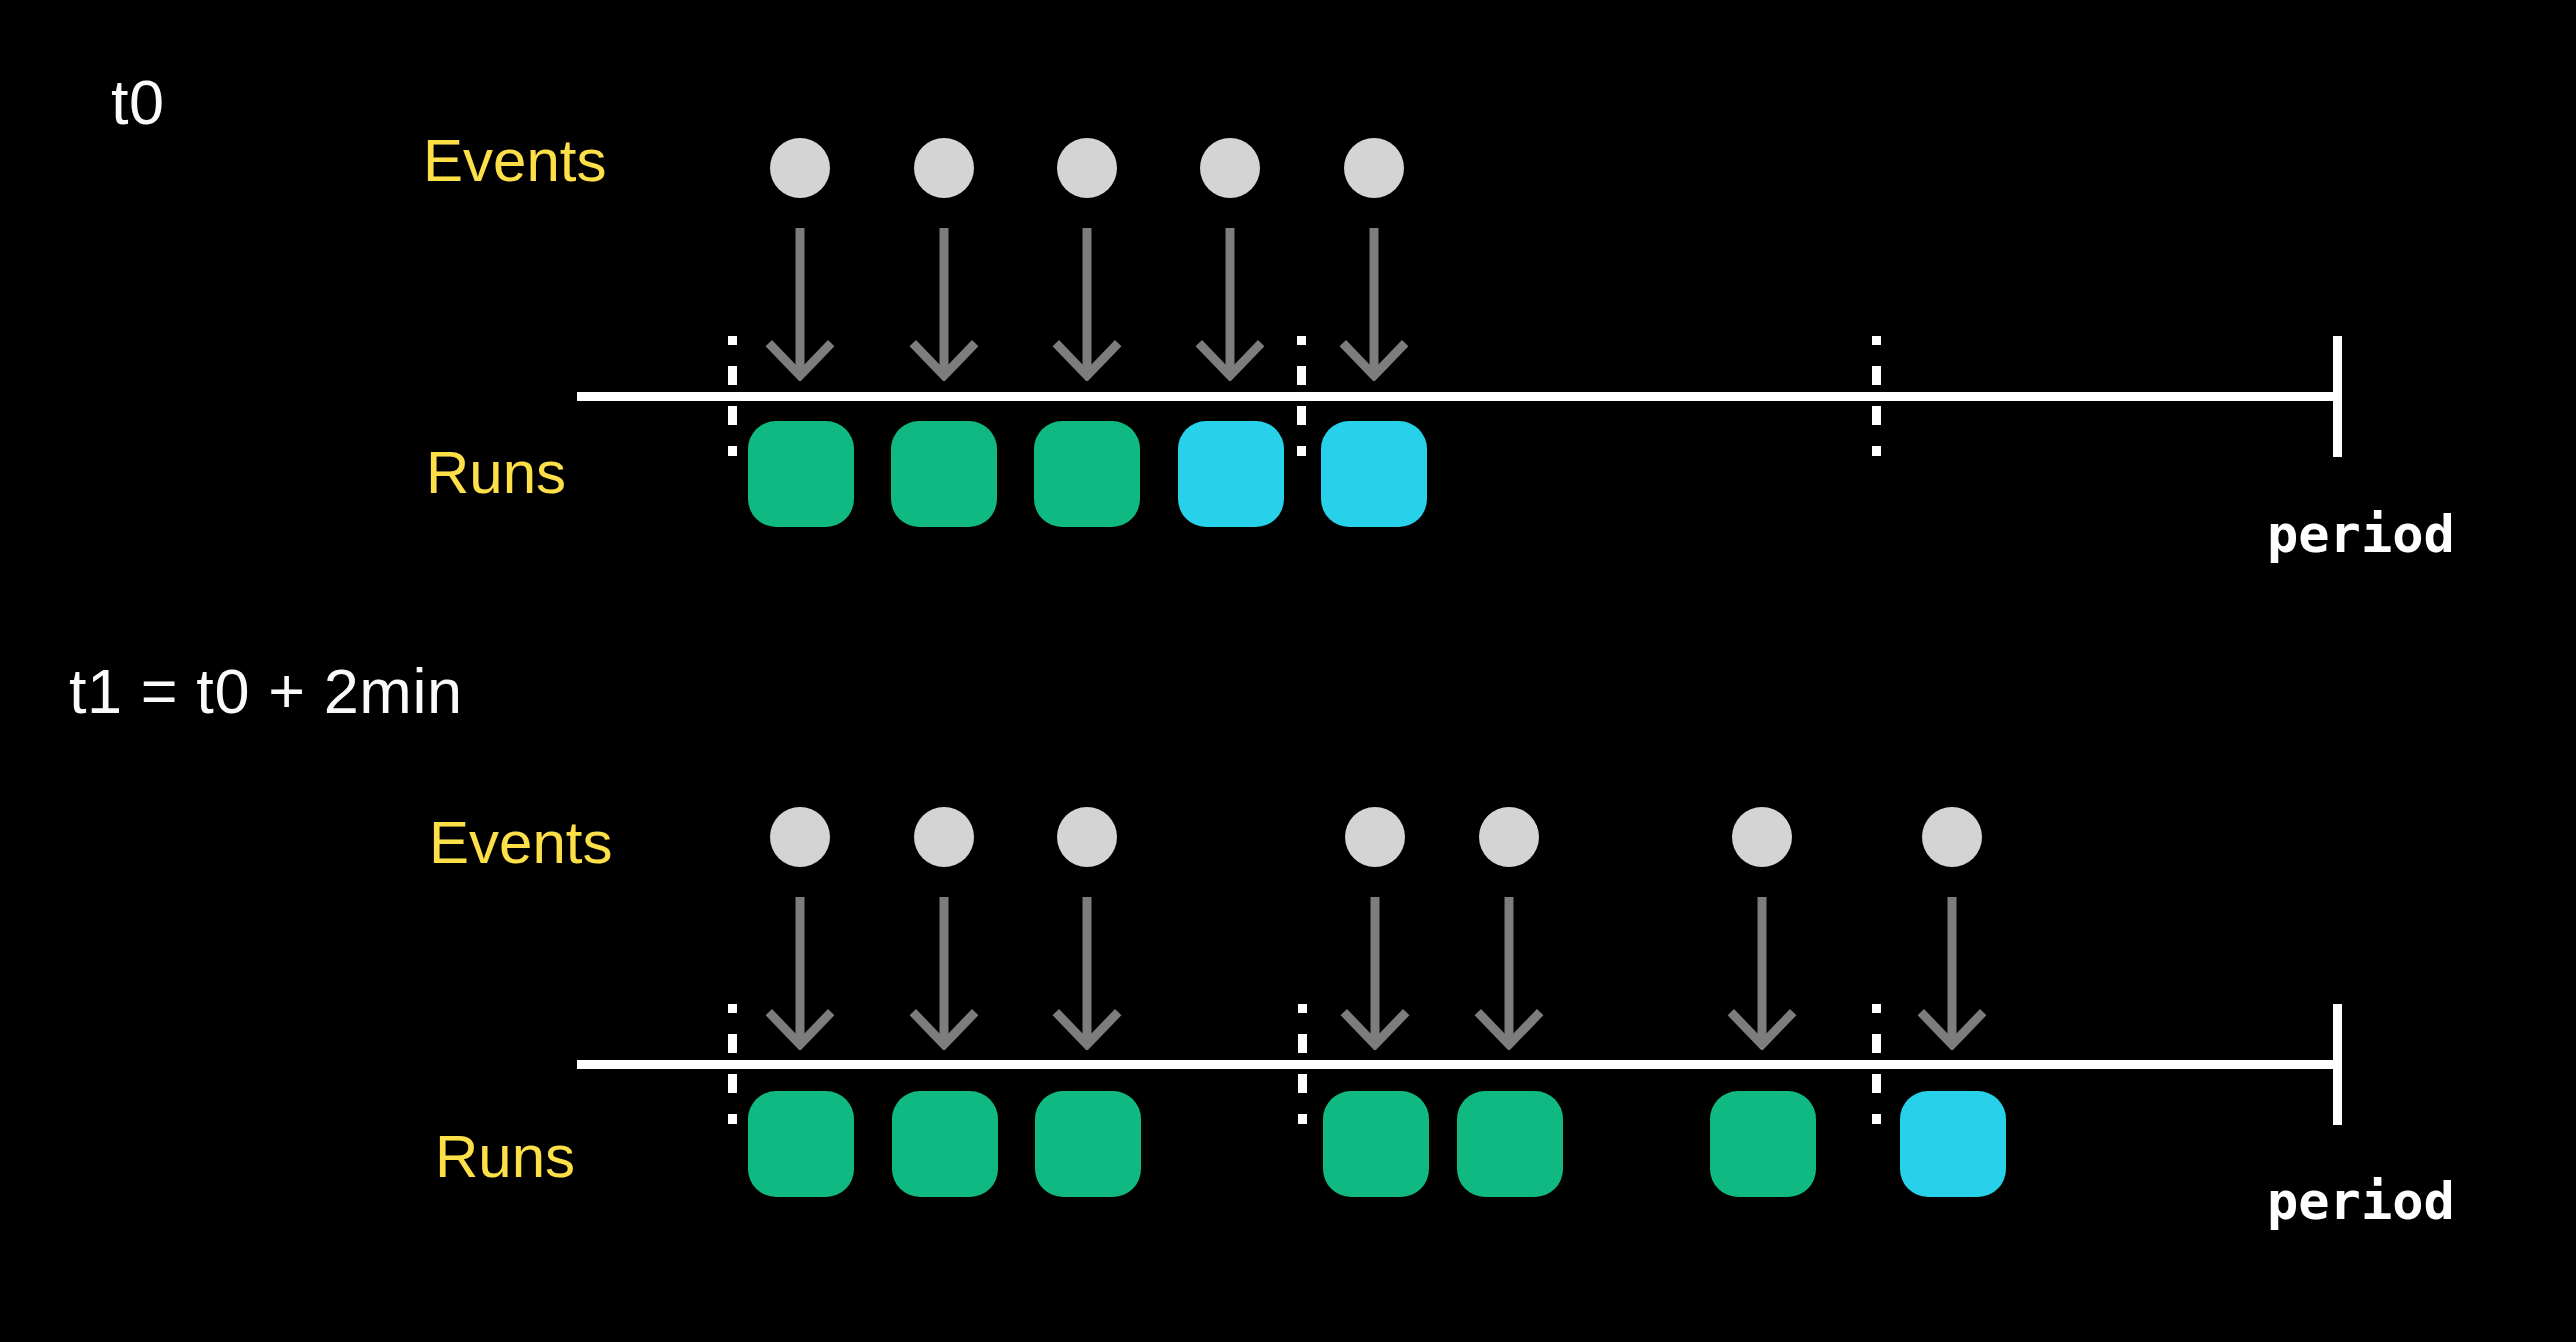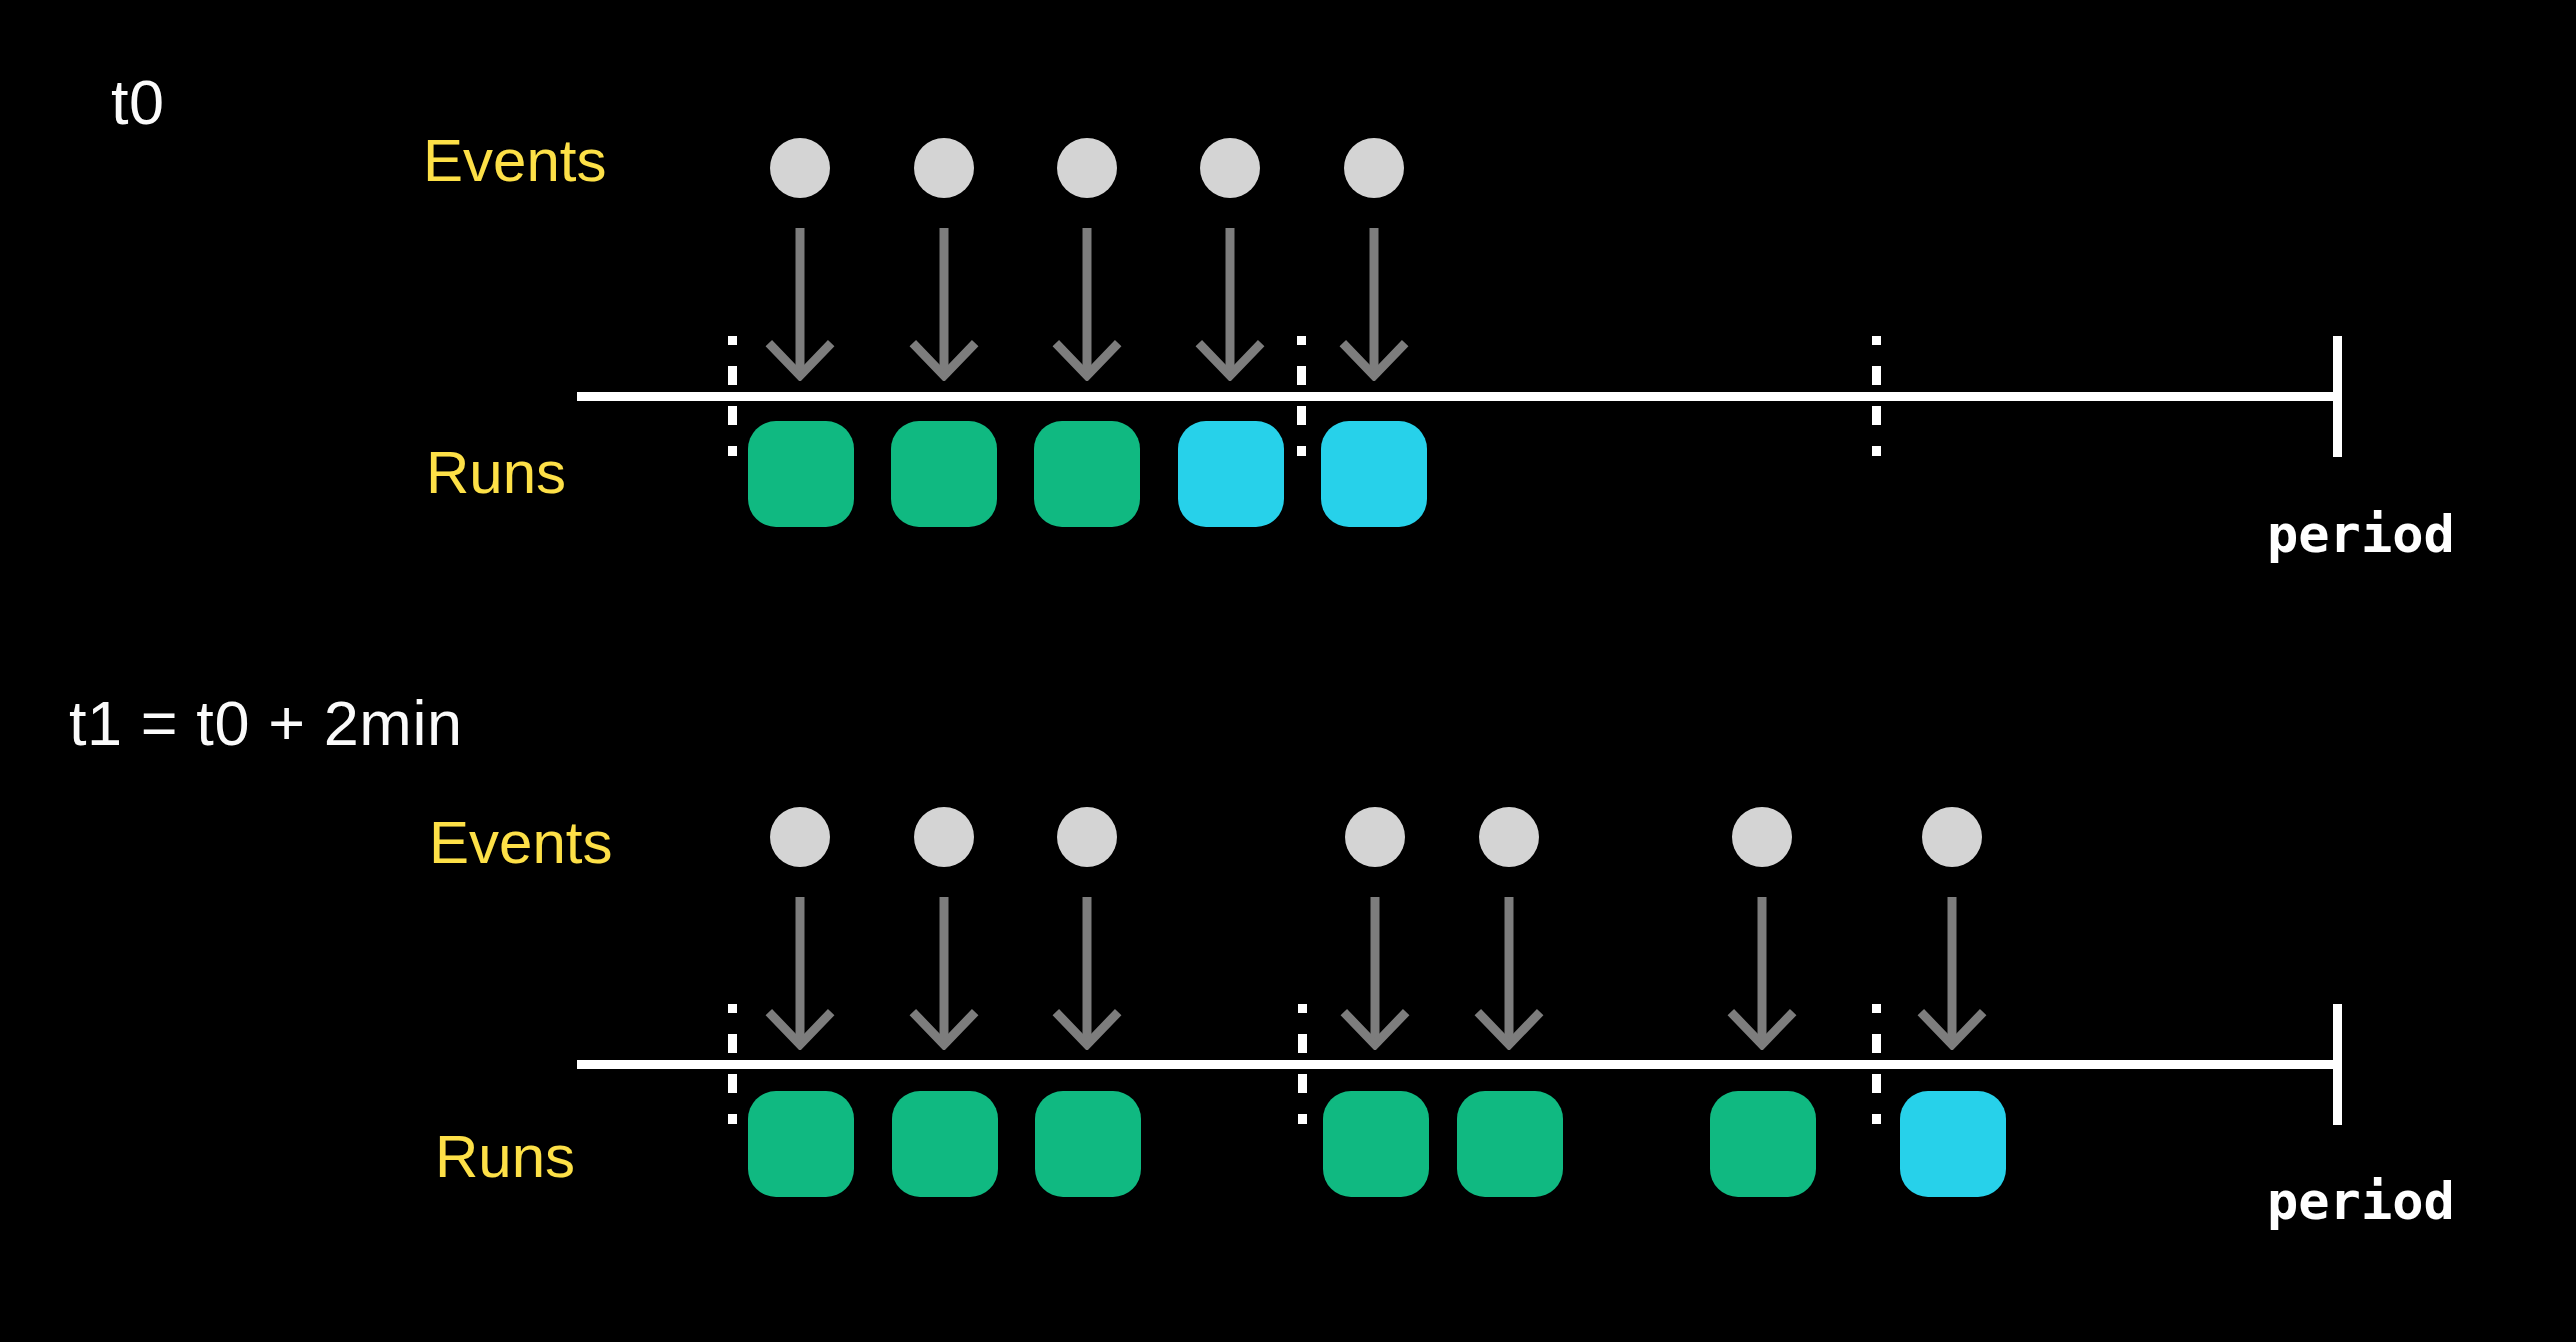--- a/index.html
+++ b/index.html
@@ -118,21 +118,21 @@
         </svg></div>
       <div class="run-square run-cyan" style="left: 1178px; top: 421px; height: 106px;"></div>
       <div class="event-circle" style="left: 1344px; top: 138px;"></div>
       <div class="event-arrow" style="left: 1338px; top: 226px;"><svg width="72" height="155" viewBox="0 0 120 256" fill="none">
           <line x1="60" y1="2" x2="60" y2="248" stroke="#7d7d7d" stroke-width="15"></line>
           <polyline points="8,194 60,248 112,194" stroke="#7d7d7d" stroke-width="15" fill="none"></polyline>
         </svg></div>
       <div class="run-square run-cyan" style="left: 1321px; top: 421px; height: 106px;"></div>
     </div>
     <div class="abs" style="left: 0px; top: 0px;">
-      <div class="section-title" style="left: 69px; top: 692px;">t1 = t0 + 2min</div>
+      <div class="section-title" style="left: 69px; top: 660px;">t1 = t0 + 2min</div>
       <div class="row-label" style="left: 429px; top: 813px;">Events</div>
       <div class="row-label" style="left: 435px; top: 1127px;">Runs</div>
       <div class="timeline-line" style="left: 577px; top: 1060px; width: 1761px;"></div>
       <div class="period-tick" style="left: 728px; top: 1004px;"></div>
       <div class="period-tick" style="left: 1298px; top: 1004px;"></div>
       <div class="period-tick" style="left: 1872px; top: 1004px;"></div>
       <div class="timeline-cap" style="left: 2333px; top: 1004px;"></div>
       <div class="period-label" style="left: 2236px; top: 1175px;">period</div>
       <div class="event-circle" style="left: 770px; top: 807px;"></div>
       <div class="event-arrow" style="left: 764px; top: 895px;"><svg width="72" height="155" viewBox="0 0 120 256" fill="none">

